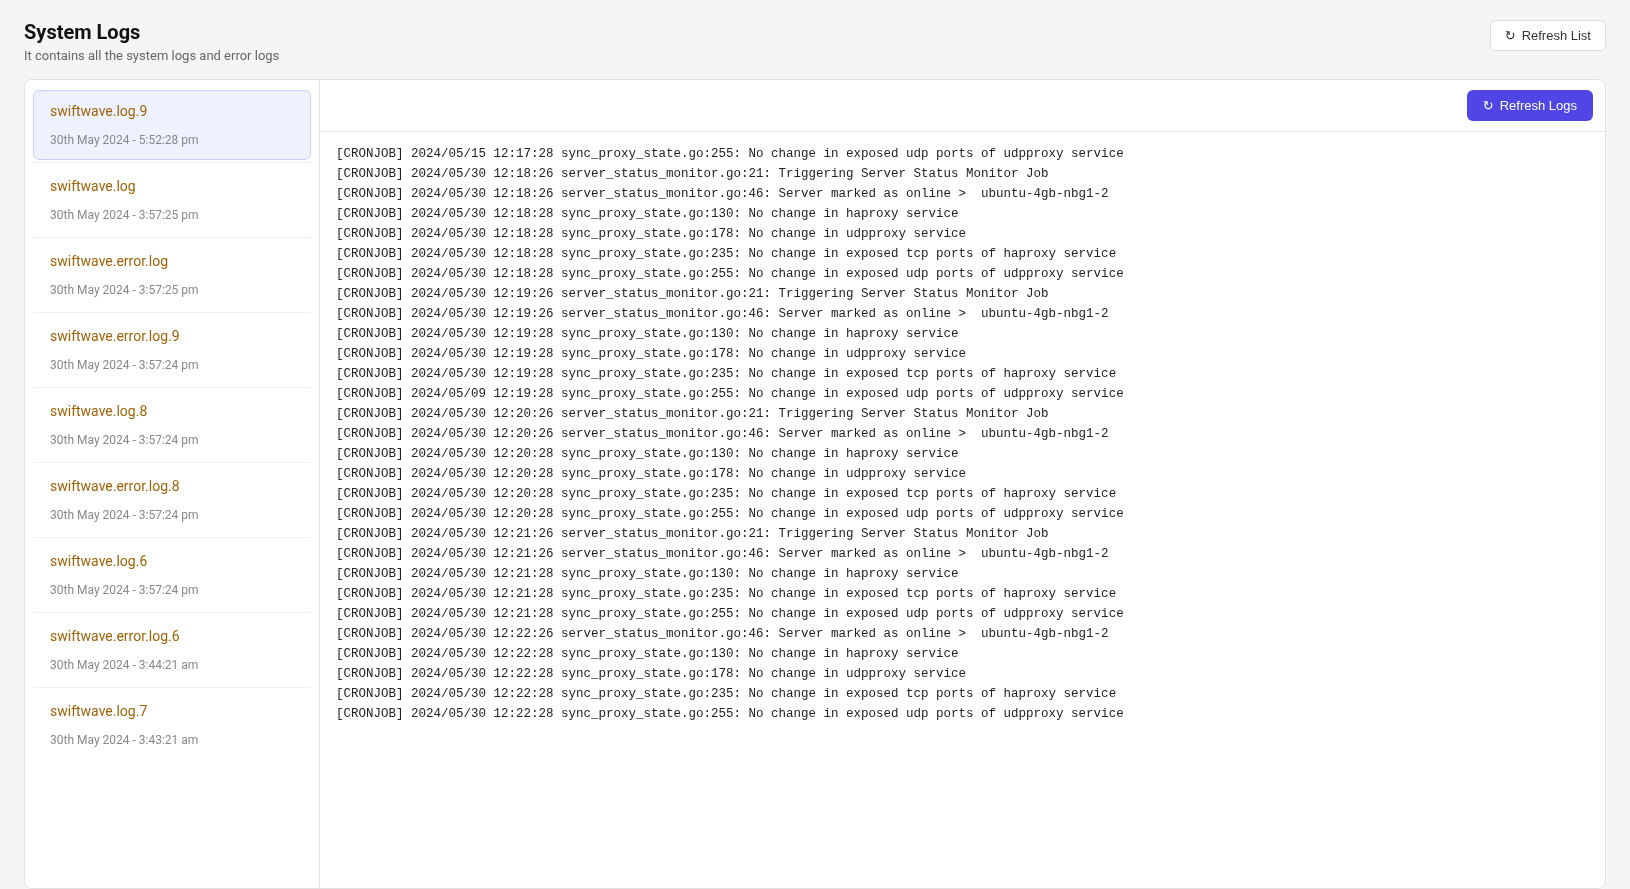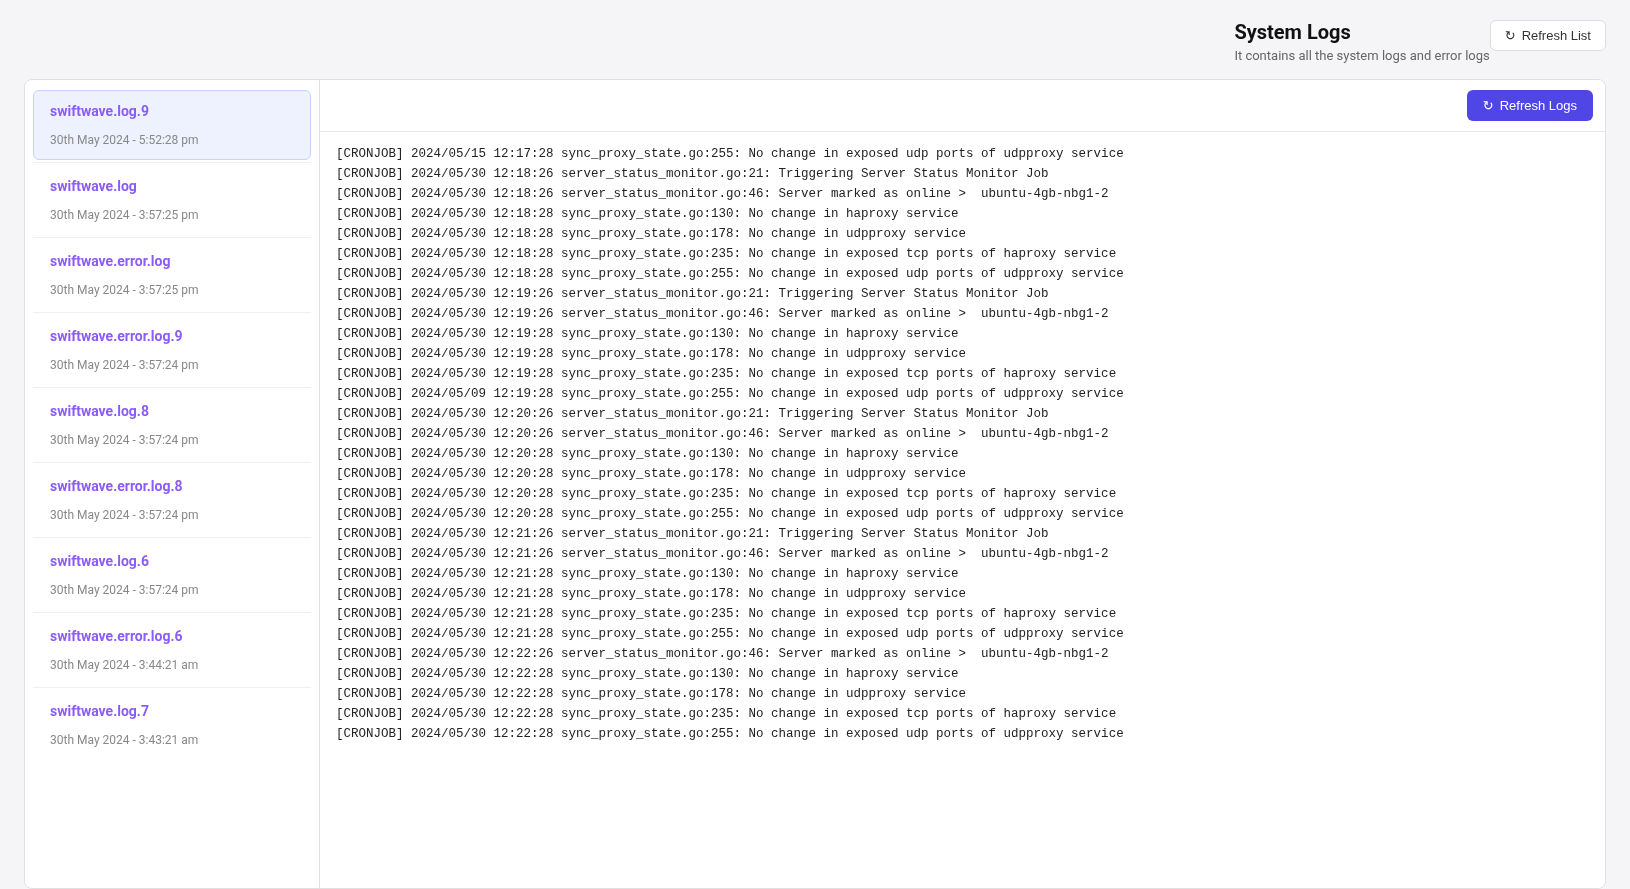--- a/index.html
+++ b/index.html
@@ -19,21 +19,21 @@
     .page-wrapper {
       display: flex;
       flex-direction: column;
       height: 100vh;
       padding: 20px 24px 0 24px;
     }
 
     .page-header {
       display: flex;
       align-items: flex-start;
-      justify-content: flex-end;
+      justify-content: space-between;
       margin-bottom: 16px;
     }
 
     .page-title {
       font-size: 20px;
       font-weight: 700;
       color: #111;
     }
 
     .page-subtitle {
@@ -93,22 +93,22 @@
       border: 1px solid transparent;
     }
 
     .log-item.active {
       background: #eef2ff;
       border-color: #c7d2fe;
     }
 
     .log-item-name {
       font-size: 14px;
-      font-weight: 700;
-      color: #8b5cf6;
+      font-weight: 400;
+      color: #a16207;
     }
 
     .log-item-date {
       font-size: 12px;
       color: #888;
       margin-top: 14px;
     }
 
     .sidebar-divider {
       height: 1px;
@@ -268,21 +268,20 @@
           <div class="log-line">[CRONJOB] 2024/05/09 12:19:28 sync_proxy_state.go:255: No change in exposed udp ports of udpproxy service</div>
           <div class="log-line">[CRONJOB] 2024/05/30 12:20:26 server_status_monitor.go:21: Triggering Server Status Monitor Job</div>
           <div class="log-line">[CRONJOB] 2024/05/30 12:20:26 server_status_monitor.go:46: Server marked as online &gt;  ubuntu-4gb-nbg1-2</div>
           <div class="log-line">[CRONJOB] 2024/05/30 12:20:28 sync_proxy_state.go:130: No change in haproxy service</div>
           <div class="log-line">[CRONJOB] 2024/05/30 12:20:28 sync_proxy_state.go:178: No change in udpproxy service</div>
           <div class="log-line">[CRONJOB] 2024/05/30 12:20:28 sync_proxy_state.go:235: No change in exposed tcp ports of haproxy service</div>
           <div class="log-line">[CRONJOB] 2024/05/30 12:20:28 sync_proxy_state.go:255: No change in exposed udp ports of udpproxy service</div>
           <div class="log-line">[CRONJOB] 2024/05/30 12:21:26 server_status_monitor.go:21: Triggering Server Status Monitor Job</div>
           <div class="log-line">[CRONJOB] 2024/05/30 12:21:26 server_status_monitor.go:46: Server marked as online &gt;  ubuntu-4gb-nbg1-2</div>
           <div class="log-line">[CRONJOB] 2024/05/30 12:21:28 sync_proxy_state.go:130: No change in haproxy service</div>
-          <div class="log-line">[CRONJOB] 2024/05/30 12:21:28 sync_proxy_state.go:178: No change in udpproxy service</div>
           <div class="log-line">[CRONJOB] 2024/05/30 12:21:28 sync_proxy_state.go:235: No change in exposed tcp ports of haproxy service</div>
           <div class="log-line">[CRONJOB] 2024/05/30 12:21:28 sync_proxy_state.go:255: No change in exposed udp ports of udpproxy service</div>
           <div class="log-line">[CRONJOB] 2024/05/30 12:22:26 server_status_monitor.go:46: Server marked as online &gt;  ubuntu-4gb-nbg1-2</div>
           <div class="log-line">[CRONJOB] 2024/05/30 12:22:28 sync_proxy_state.go:130: No change in haproxy service</div>
           <div class="log-line">[CRONJOB] 2024/05/30 12:22:28 sync_proxy_state.go:178: No change in udpproxy service</div>
           <div class="log-line">[CRONJOB] 2024/05/30 12:22:28 sync_proxy_state.go:235: No change in exposed tcp ports of haproxy service</div>
           <div class="log-line">[CRONJOB] 2024/05/30 12:22:28 sync_proxy_state.go:255: No change in exposed udp ports of udpproxy service</div>
         </div>
     </div>
   </div>

